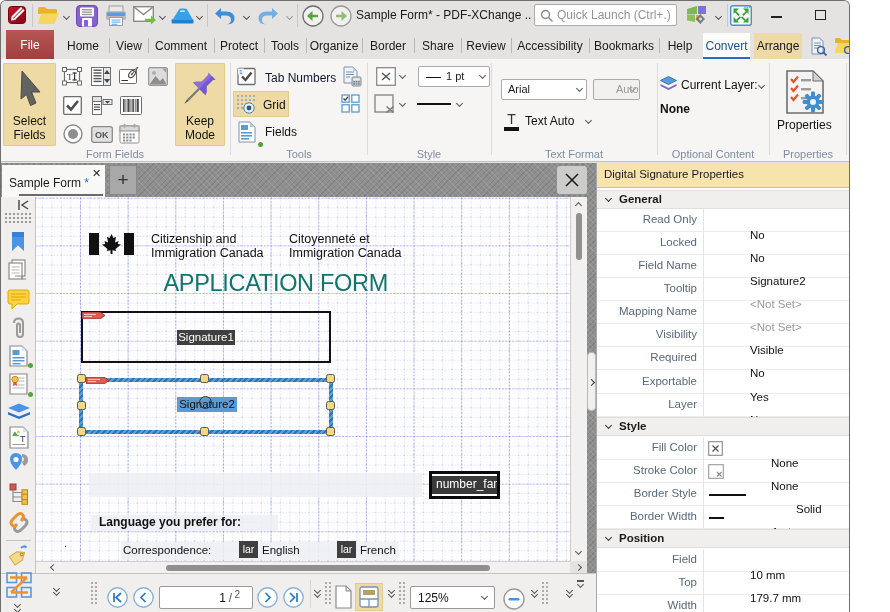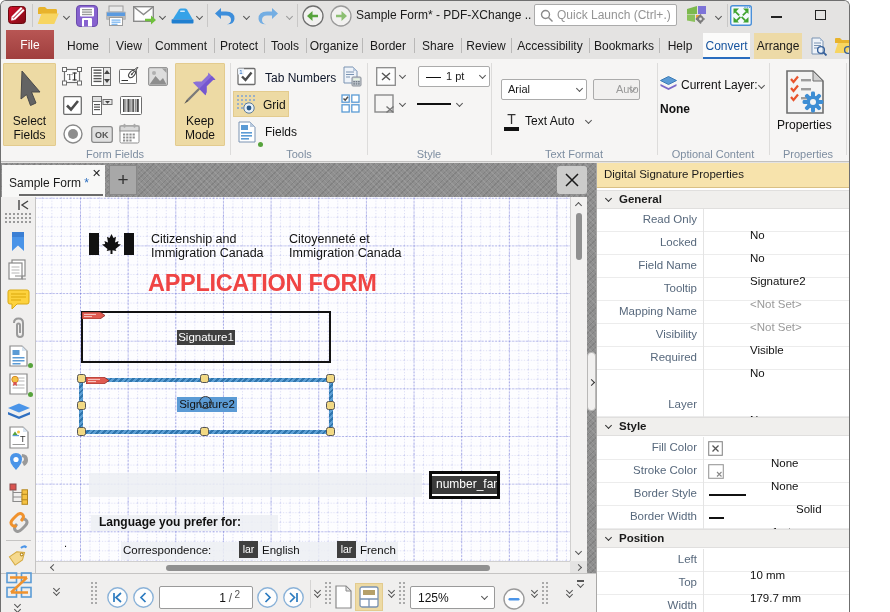--- a/index.html
+++ b/index.html
@@ -614,21 +614,21 @@
     <div class="abs" style="left:85px;top:345px;width:277px;height:18px;background:#eceef3;opacity:0.85"></div>
     <svg class="abs" style="left:53px;top:36px" width="45" height="22" viewBox="0 0 45 22">
         <rect x="0" y="0" width="10" height="22" fill="#111"></rect>
         <rect x="35" y="0" width="10" height="22" fill="#111"></rect>
         <g fill="#111">
           <path d="M22.5 1 L24.5 5 L27 3.8 L26 9.5 L29.5 8 L28.8 11 L32 11.5 L26.5 16 L27.3 18 L23.5 17.3 L23.5 21 L21.5 21 L21.5 17.3 L17.7 18 L18.5 16 L13 11.5 L16.2 11 L15.5 8 L19 9.5 L18 3.8 L20.5 5 Z"></path>
         </g>
       </svg>
     <div class="abs" style="left:115px;top:36px;font-size:12.5px;line-height:13.5px;color:#111">Citizenship and<br>Immigration Canada</div>
     <div class="abs" style="left:253px;top:36px;font-size:12.5px;line-height:13.5px;color:#111">Citoyenneté et<br>Immigration Canada</div>
-    <div class="abs" style="left:112px;top:73px;width:240px;text-align:left;font-size:23.5px;font-weight:bold;color:#ef4444;letter-spacing:-0.3px">APPLICATION FORM</div>
+    <div class="abs" style="left:112px;top:73px;width:240px;text-align:right;font-size:23.5px;font-weight:normal;color:#0f766e;letter-spacing:-0.3px">APPLICATION FORM</div>
     <div class="abs" style="left:45px;top:114px;width:250px;height:52px;border:2px solid #111"></div>
     <svg class="abs" style="left:46px;top:115px" width="24" height="7" viewBox="0 0 24 7">
         <path d="M0 0 L18 0 L23 3.5 L18 7 L0 7 Z" fill="#e05a50" stroke="#8a2a24" stroke-width="0.8"></path>
         <g stroke="#fff" stroke-width="0.7">
           <line x1="2" y1="2.4" x2="14" y2="2.4"></line>
           <line x1="2" y1="4.6" x2="10" y2="4.6"></line>
         </g>
       </svg>
     <div class="abs" style="left:141px;top:133px;width:58px;height:15px;background:#3f3f3f;color:#fff;font-size:11.5px;text-align:center;line-height:15px">Signature1</div>
     <div class="abs" style="left:43px;top:181px;width:254px;height:4px;background:repeating-linear-gradient(135deg,#5d9fd4 0 2px,#3076ae 2px 4px)"></div>
@@ -776,20 +776,24 @@
         <span class="pval pnotset">&lt;Not Set&gt;</span>
       </div>
     <div class="prow" style="top:161px">
         <span class="plab">Visibility</span>
         <span class="pval">Visible</span>
       </div>
     <div class="prow" style="top:184px">
         <span class="plab">Required</span>
         <span class="pval">No</span>
       </div>
+    <div class="prow" style="top:208px">
+        <span class="plab">Exportable</span>
+        <span class="pval">Yes</span>
+      </div>
     <div class="prow" style="top:231px">
         <span class="plab">Layer</span>
         <span class="pval">None</span>
         <span class="abs chev" style="right:14px;top:8px"></span>
       </div>
     <div class="psec" style="top:254px">
         <span class="abs chev" style="left:9px;top:5px;border-color:#333"></span>
         <span class="abs" style="left:22px;top:2px">Style</span>
       </div>
     <div class="prow" style="top:274px">
@@ -818,21 +822,21 @@
         <span class="plab">Border Width</span>
         <span class="abs" style="left:112px;top:11px;width:15px;height:1.8px;background:#111"></span>
         <span class="pval" style="left:133px">1 pt</span>
         <span class="abs chev" style="right:14px;top:8px"></span>
       </div>
     <div class="psec" style="top:366px">
         <span class="abs chev" style="left:9px;top:5px;border-color:#333"></span>
         <span class="abs" style="left:22px;top:2px">Position</span>
       </div>
     <div class="prow" style="top:386px">
-        <span class="plab">Left</span>
+        <span class="plab">Field</span>
         <span class="pval">10 mm</span>
       </div>
     <div class="prow" style="top:409px">
         <span class="plab">Top</span>
         <span class="pval">179.7 mm</span>
       </div>
     <div class="prow" style="top:432px;border-bottom:none">
         <span class="plab">Width</span>
         <span class="pval">52.92 mm</span>
       </div>

